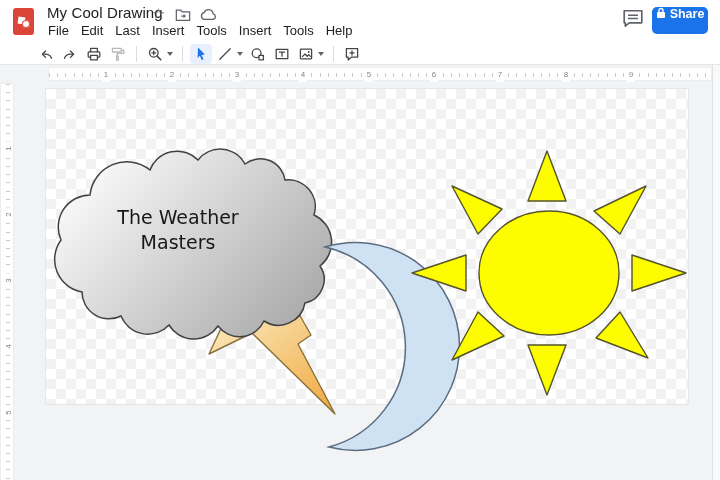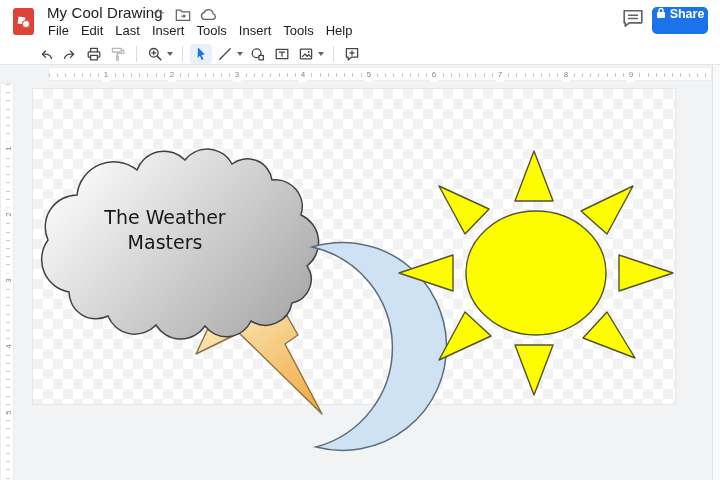--- a/index.html
+++ b/index.html
@@ -38,21 +38,21 @@
   #hruler .ticks { position:absolute; left:0; top:5px; width:100%; height:4px;
       background-image:repeating-linear-gradient(to right,#c8cbce 0 1px,transparent 1px 8.2px); }
   .hnum { position:absolute; top:0; transform:translateX(-50%); font-size:8px; line-height:14px; color:#80868b; background:#fff; padding:0 2px; }
   #vruler { position:absolute; left:0; top:18px; width:14px; height:398px; background:#fff; border:1px solid #ebedef; }
   #vruler .ticks { position:absolute; left:5px; top:0; width:4px; height:100%;
       background-image:repeating-linear-gradient(to bottom,#c8cbce 0 1px,transparent 1px 8.2px); }
   .vnum { position:absolute; left:0; width:14px; text-align:center; transform:rotate(-90deg); font-size:8px; color:#80868b; background:#fff; }
   #scrollbar { position:absolute; left:712px; top:0; width:8px; height:416px; background:#f8f9fa; border-left:1px solid #e0e2e4; }
 
   
-  #canvas { position:absolute; left:32px; top:23px; width:644px; height:317px; background-color:#fff; border:1px solid #e6e6e6;
+  #canvas { position:absolute; left:45px; top:23px; width:644px; height:317px; background-color:#fff; border:1px solid #e6e6e6;
       background-image:
         linear-gradient(45deg,#f2f2f2 25%,transparent 25%,transparent 75%,#f2f2f2 75%),
         linear-gradient(45deg,#f2f2f2 25%,transparent 25%,transparent 75%,#f2f2f2 75%);
       background-size:20px 20px; background-position:0 0,10px 10px; }
   #drawing-svg { position:absolute; left:0; top:0; }
   .cloud-text { font-family:"DejaVu Sans", sans-serif; font-size:19px; fill:#181818; text-anchor:middle; }
 </style>
 </head>
 <body>
 

